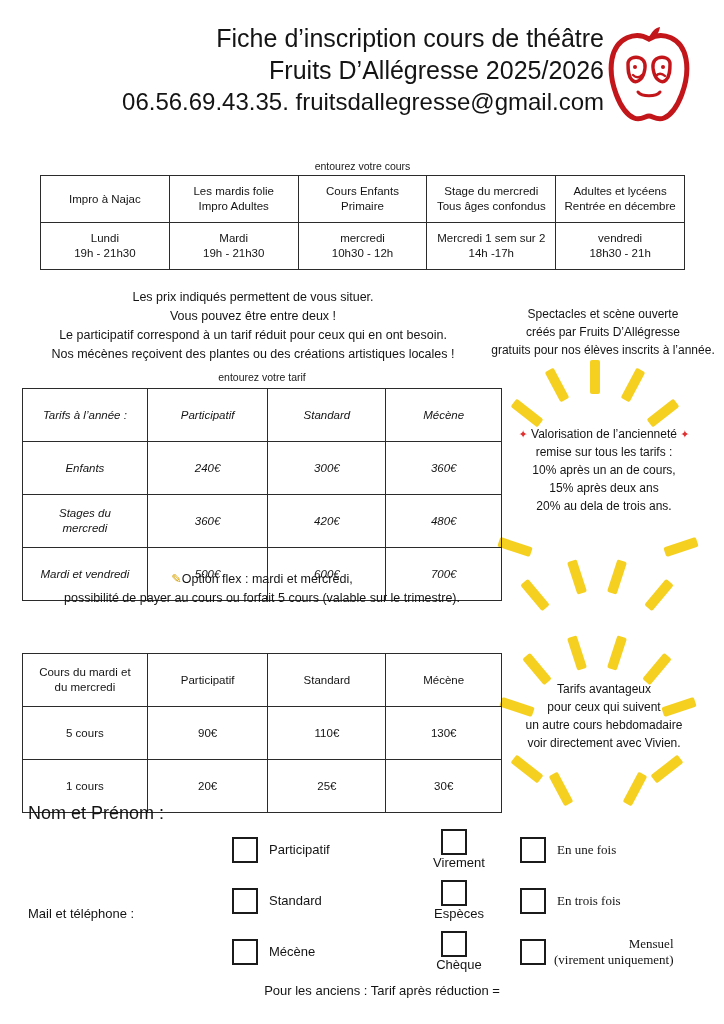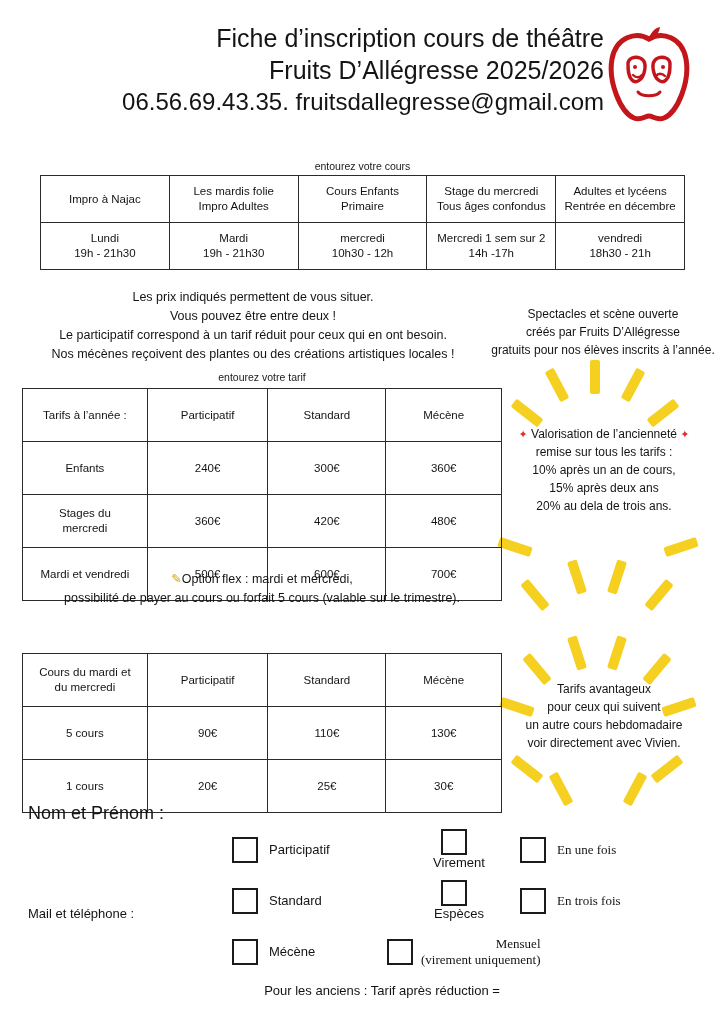--- a/index.html
+++ b/index.html
@@ -113,20 +113,21 @@
     position: absolute;
     left: 22px;
     top: 371px;
     width: 480px;
     text-align: center;
   }
   .tarifs-wrap {
     position: absolute;
     left: 22px;
     top: 388px;
+    font-style: italic;
   }
   .tarifs-table {
     width: 480px;
   }
   .tarifs-table td {
     height: 40px;
   }
   .tarifs-table td:nth-child(1) { width: 126px; }
   .tarifs-table td:nth-child(2) { width: 120px; }
   .tarifs-table td:nth-child(3) { width: 118px; }
@@ -495,20 +496,24 @@
     <div class="check-cell c3">
       <span class="box"></span>
       <span class="check-label">En trois fois</span>
     </div>
   </div>
   <div class="check-row">
     <div class="check-cell c1">
       <span class="box"></span>
       <span class="check-label">Mécène</span>
     </div>
+    <div class="check-cell c2">
+      <span class="box"></span>
+      <span class="check-label">Chèque</span>
+    </div>
     <div class="check-cell c3">
       <span class="box"></span>
       <span class="check-label two-line">
         <span>Mensuel</span><br>
         <span>(virement uniquement)</span>
       </span>
     </div>
   </div>
 </div>
 

